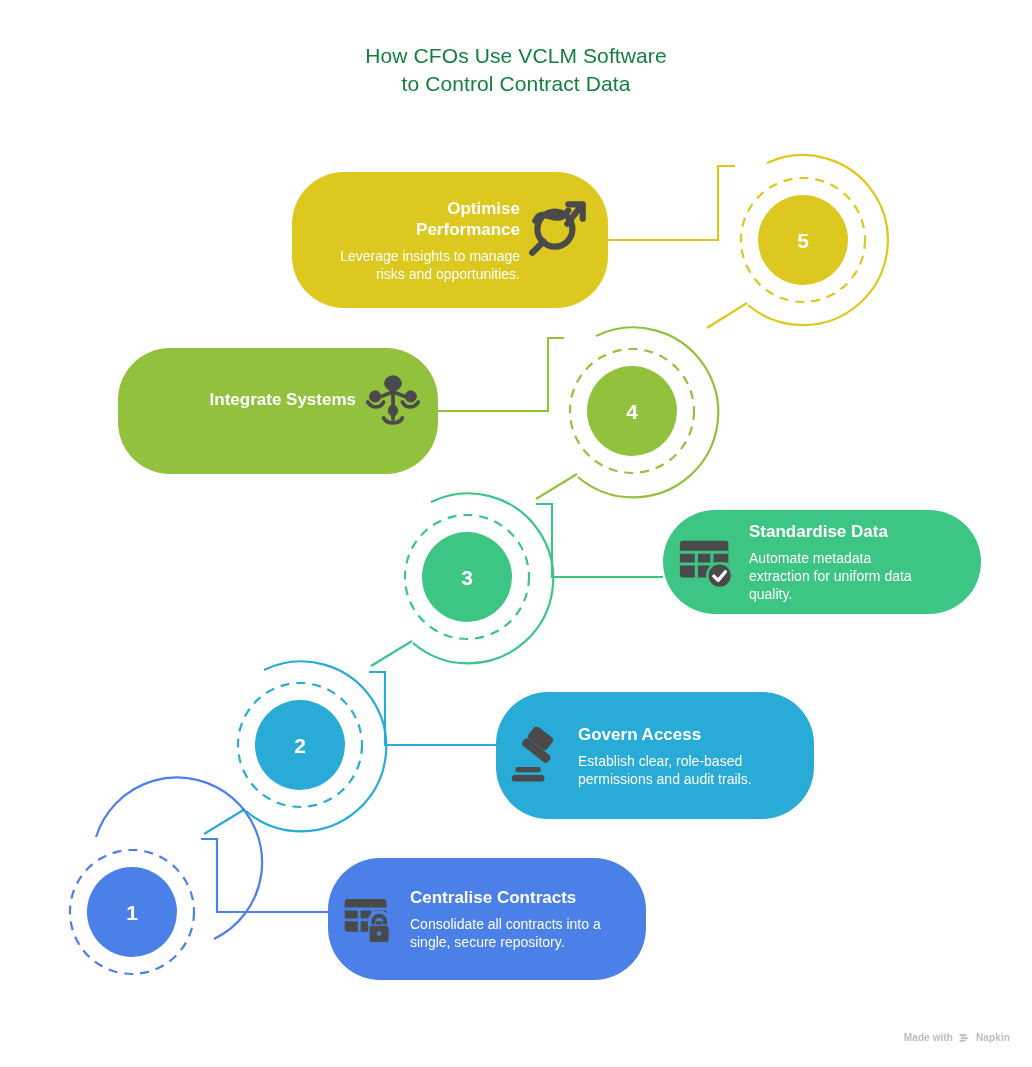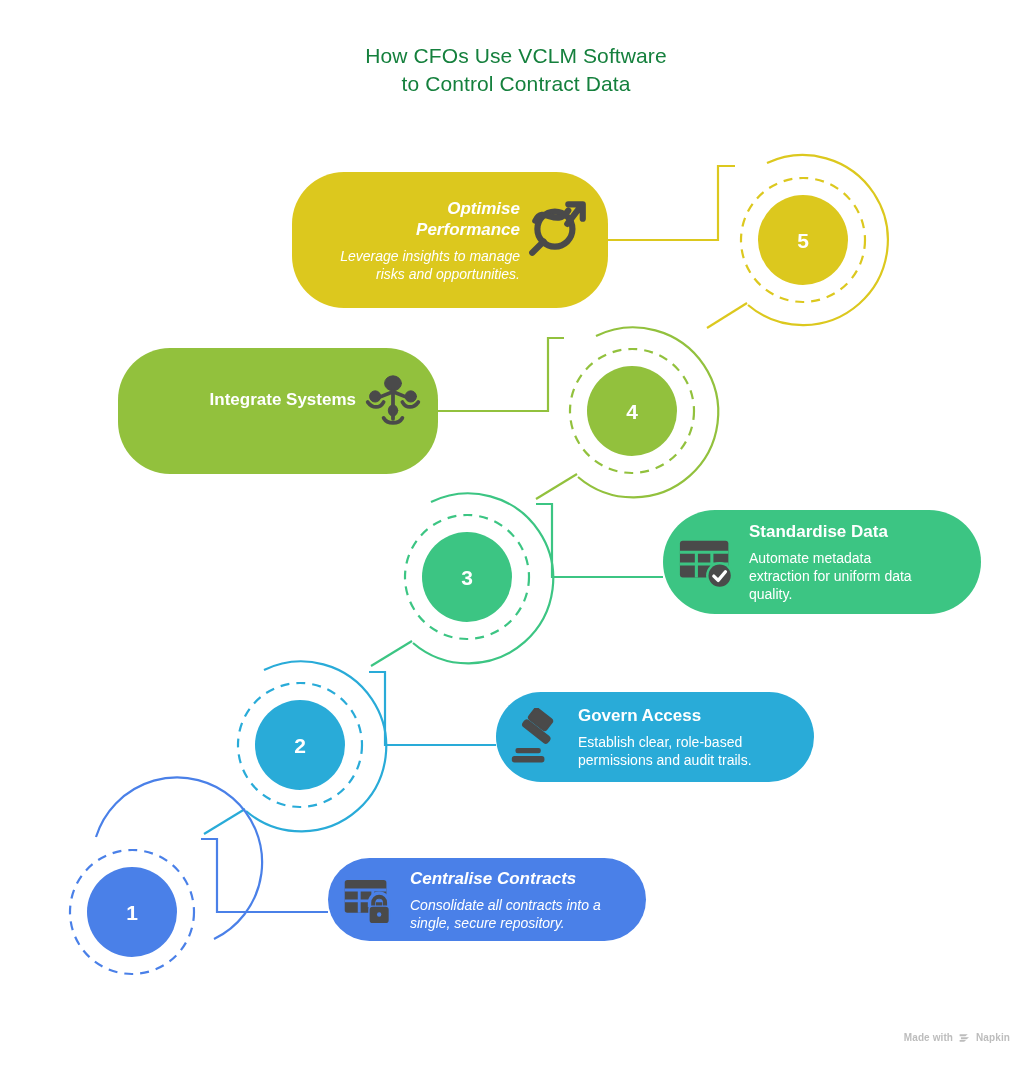--- a/index.html
+++ b/index.html
@@ -144,21 +144,21 @@
 
     <path d="M 201 839 L 217 839 L 217 912 L 328 912" fill="none" stroke="#4a80e8" stroke-width="2.2"></path>
   </svg>
 
   <div class="badge-num" style="left:82px; top:902px; width:100px;">1</div>
   <div class="badge-num" style="left:250px; top:735px; width:100px;">2</div>
   <div class="badge-num" style="left:417px; top:567px; width:100px;">3</div>
   <div class="badge-num" style="left:582px; top:401px; width:100px;">4</div>
   <div class="badge-num" style="left:753px; top:230px; width:100px;">5</div>
 
-  <div class="card ta-right" id="card5" style="left:292px; top:172px; width:316px; height:136px; background:#dcc81e; padding:0 14px 0 24px;font-style:italic;">
+  <div class="card ta-right" id="card5" style="left:292px; top:172px; width:316px; height:136px; background:#dcc81e; padding:0 14px 0 24px;">
     <div class="ctext" style="flex:1 1 auto;">
       <div class="ctitle" style="max-width:150px;">Optimise Performance</div>
       <div class="cdesc">Leverage insights to manage risks and opportunities.</div>
     </div>
     <div class="cicon" style="width:72px;height:72px;margin-left:2px;margin-bottom:26px;">
       <svg viewBox="0 0 64 64" width="66" height="66">
         <g fill="none" stroke="#4a4a4a" stroke-width="6" stroke-linecap="round" stroke-linejoin="round">
           <path d="M12 34 A 17 17 0 1 0 46 34 A 17 17 0 1 0 12 34"></path>
           <path d="M18 46 L 7 57"></path>
         </g>
@@ -208,40 +208,40 @@
         <circle cx="44" cy="46" r="11.5" fill="#4a4a4a"></circle>
         <path d="M38 46.5 L 42.5 51 L 50 42" fill="none" stroke="#ffffff" stroke-width="3.4" stroke-linecap="round" stroke-linejoin="round"></path>
       </svg>
     </div>
     <div class="ctext" style="flex:1 1 auto;">
       <div class="ctitle">Standardise Data</div>
       <div class="cdesc" style="max-width:178px;">Automate metadata extraction for uniform data quality.</div>
     </div>
   </div>
 
-  <div class="card ta-left" id="card2" style="left:496px; top:692px; width:318px; height:90px; background:#29abd8; padding:0 20px 0 12px;">
+  <div class="card ta-left" id="card2" style="left:496px; top:692px; width:318px; height:127px; background:#29abd8; padding:0 20px 0 12px;">
     <div class="cicon" style="width:62px;height:62px;margin-right:8px;">
       <svg viewBox="0 0 64 64" width="58" height="58">
         <g fill="#4a4a4a" stroke="#4a4a4a" stroke-width="2" stroke-linejoin="round">
           <rect x="22" y="5" width="24" height="15" rx="3" transform="rotate(38 34 12)"></rect>
           <rect x="12" y="22" width="34" height="8" rx="3" transform="rotate(38 29 26)"></rect>
         </g>
         <g fill="#4a4a4a">
           <rect x="6" y="44" width="28" height="6" rx="2.5"></rect>
           <rect x="2" y="53" width="36" height="7" rx="3"></rect>
         </g>
       </svg>
     </div>
     <div class="ctext" style="flex:1 1 auto;">
       <div class="ctitle">Govern Access</div>
       <div class="cdesc" style="max-width:200px;">Establish clear, role-based permissions and audit trails.</div>
     </div>
   </div>
 
-  <div class="card ta-left" id="card1" style="left:328px; top:858px; width:318px; height:83px; background:#4a80e8; padding:0 20px 0 12px;font-style:italic;">
+  <div class="card ta-left" id="card1" style="left:328px; top:858px; width:318px; height:122px; background:#4a80e8; padding:0 20px 0 12px;">
     <div class="cicon" style="width:62px;height:62px;margin-right:8px;">
       <svg viewBox="0 0 64 64" width="58" height="58">
         <g fill="#4a4a4a">
           <path d="M6 10 h40 a3 3 0 0 1 3 3 v30 a3 3 0 0 1 -3 3 h-40 a3 3 0 0 1 -3 -3 v-30 a3 3 0 0 1 3 -3 z"></path>
         </g>
         <g stroke="#4a80e8" stroke-width="3.2">
           <path d="M3 21 H49"></path>
           <path d="M3 33 H49"></path>
           <path d="M19 21 V46"></path>
           <path d="M34 21 V46"></path>

